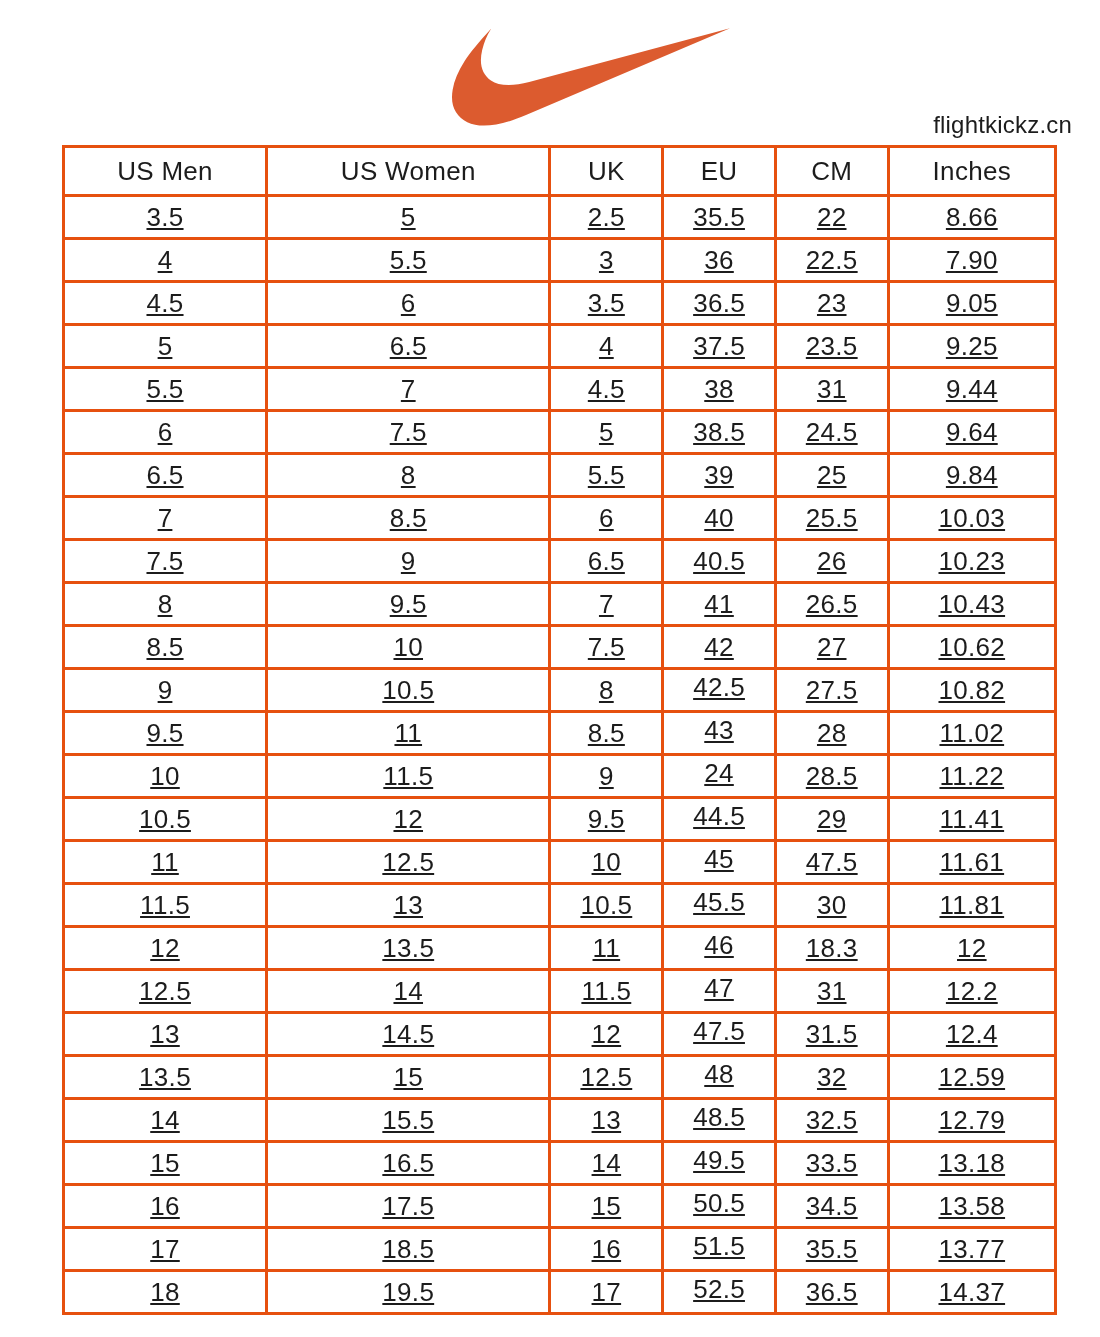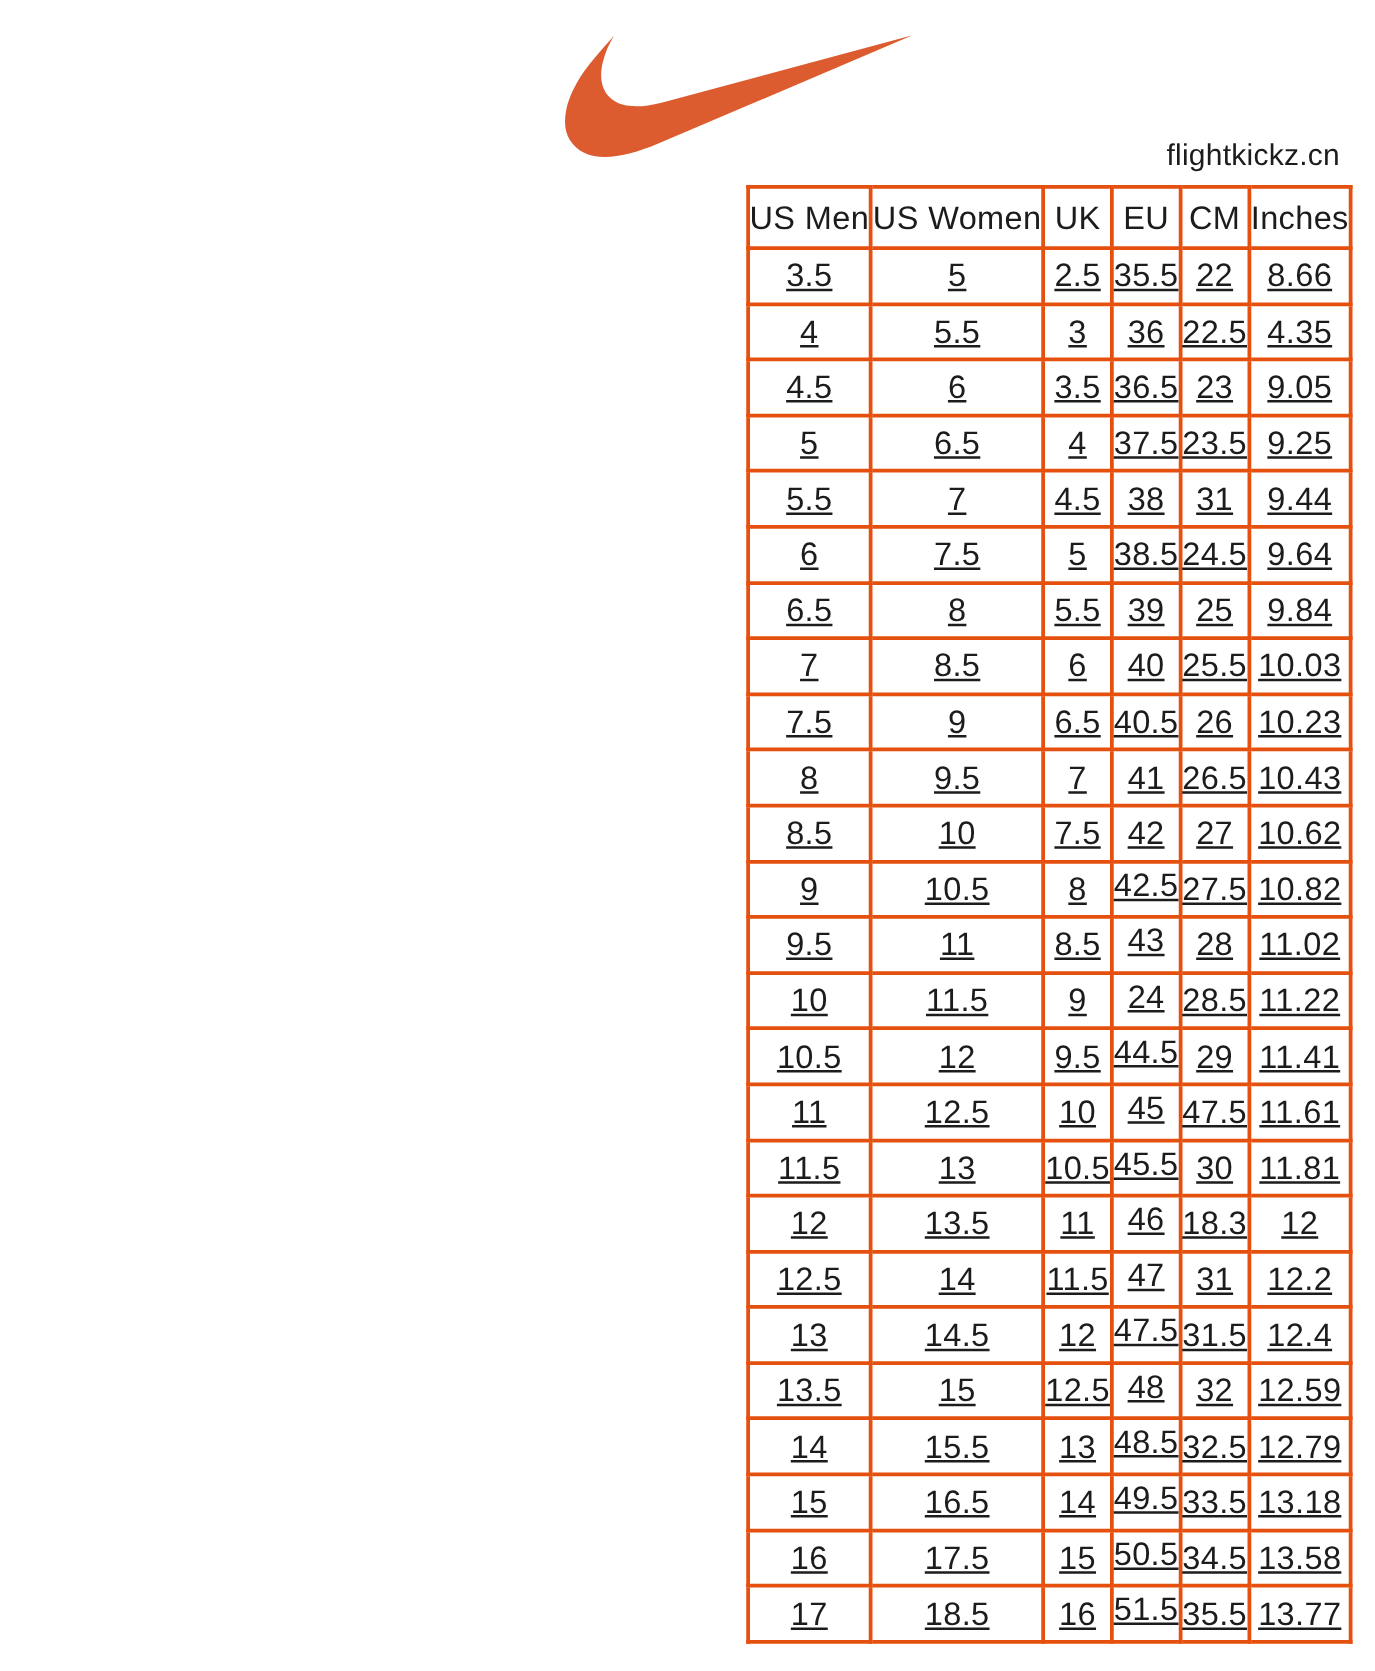--- a/index.html
+++ b/index.html
@@ -38,21 +38,20 @@
     color: var(--text);
   }
   .frame {
     position: absolute;
     top: 148px;
     left: 28px;
     right: 18px;
     bottom: 22px;
     display: flex;
     align-items: flex-end;
-    flex-direction: column;
   }
   .bar { background: var(--accent); flex: 0 0 auto; }
   .bar.left { width: 34px; }
   .bar.right { width: 25px; }
   table.size-table {
     flex: 1 1 auto;
     border-collapse: collapse;
     table-layout: fixed;
     height: 100%;
   }
@@ -108,21 +107,21 @@
             <td>35.5</td>
             <td>22</td>
             <td>8.66</td>
           </tr>
           <tr>
             <td>4</td>
             <td>5.5</td>
             <td>3</td>
             <td>36</td>
             <td>22.5</td>
-            <td>4.35</td>
+            <td>7.90</td>
           </tr>
           <tr>
             <td>4.5</td>
             <td>6</td>
             <td>3.5</td>
             <td>36.5</td>
             <td>23</td>
             <td>9.05</td>
           </tr>
           <tr>
@@ -294,18 +293,26 @@
             <td>13.58</td>
           </tr>
           <tr>
             <td>17</td>
             <td>18.5</td>
             <td>16</td>
             <td class="raised">51.5</td>
             <td>35.5</td>
             <td>13.77</td>
           </tr>
+          <tr>
+            <td>18</td>
+            <td>19.5</td>
+            <td>17</td>
+            <td class="raised">52.5</td>
+            <td>36.5</td>
+            <td>14.37</td>
+          </tr>
         </tbody>
     </table>
     <div class="bar right"></div>
   </div>
 
 </div>
 
 </body></html>

